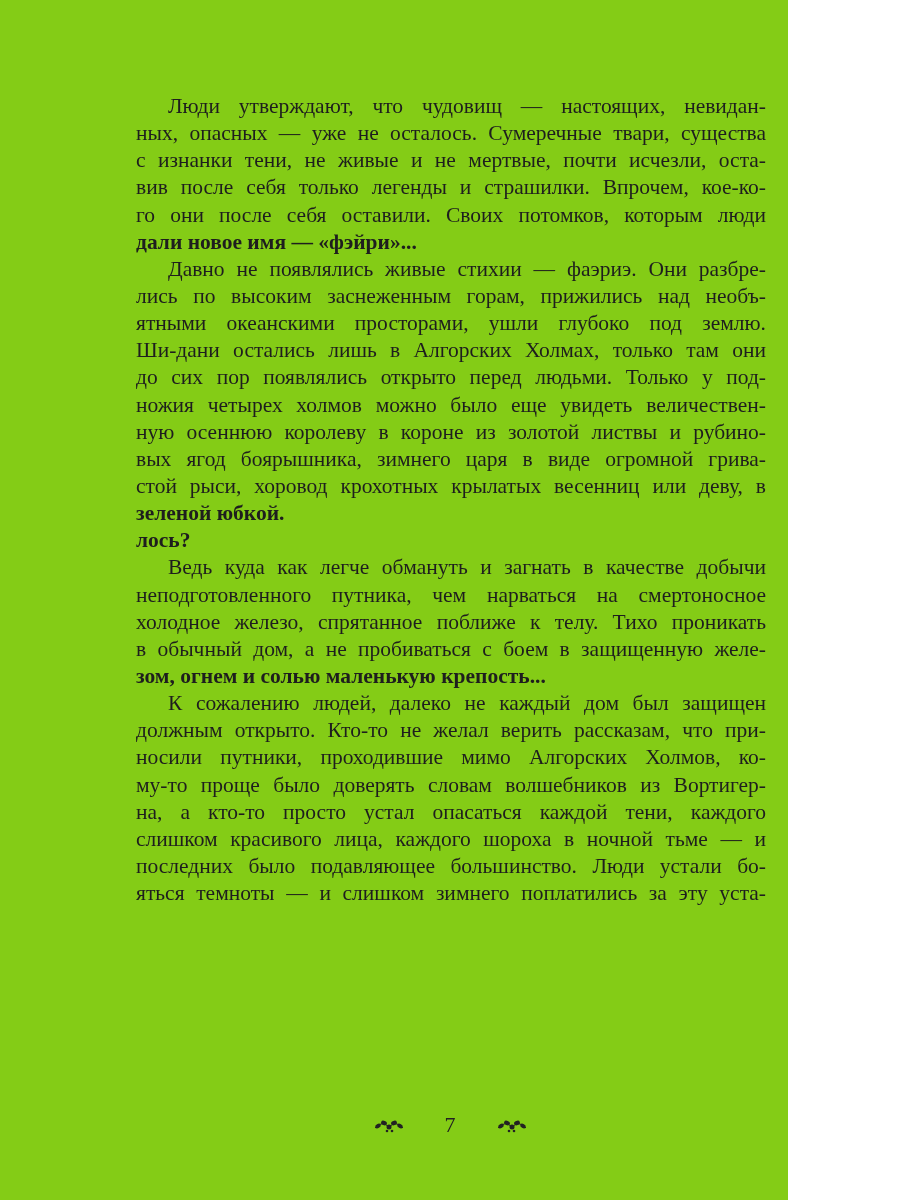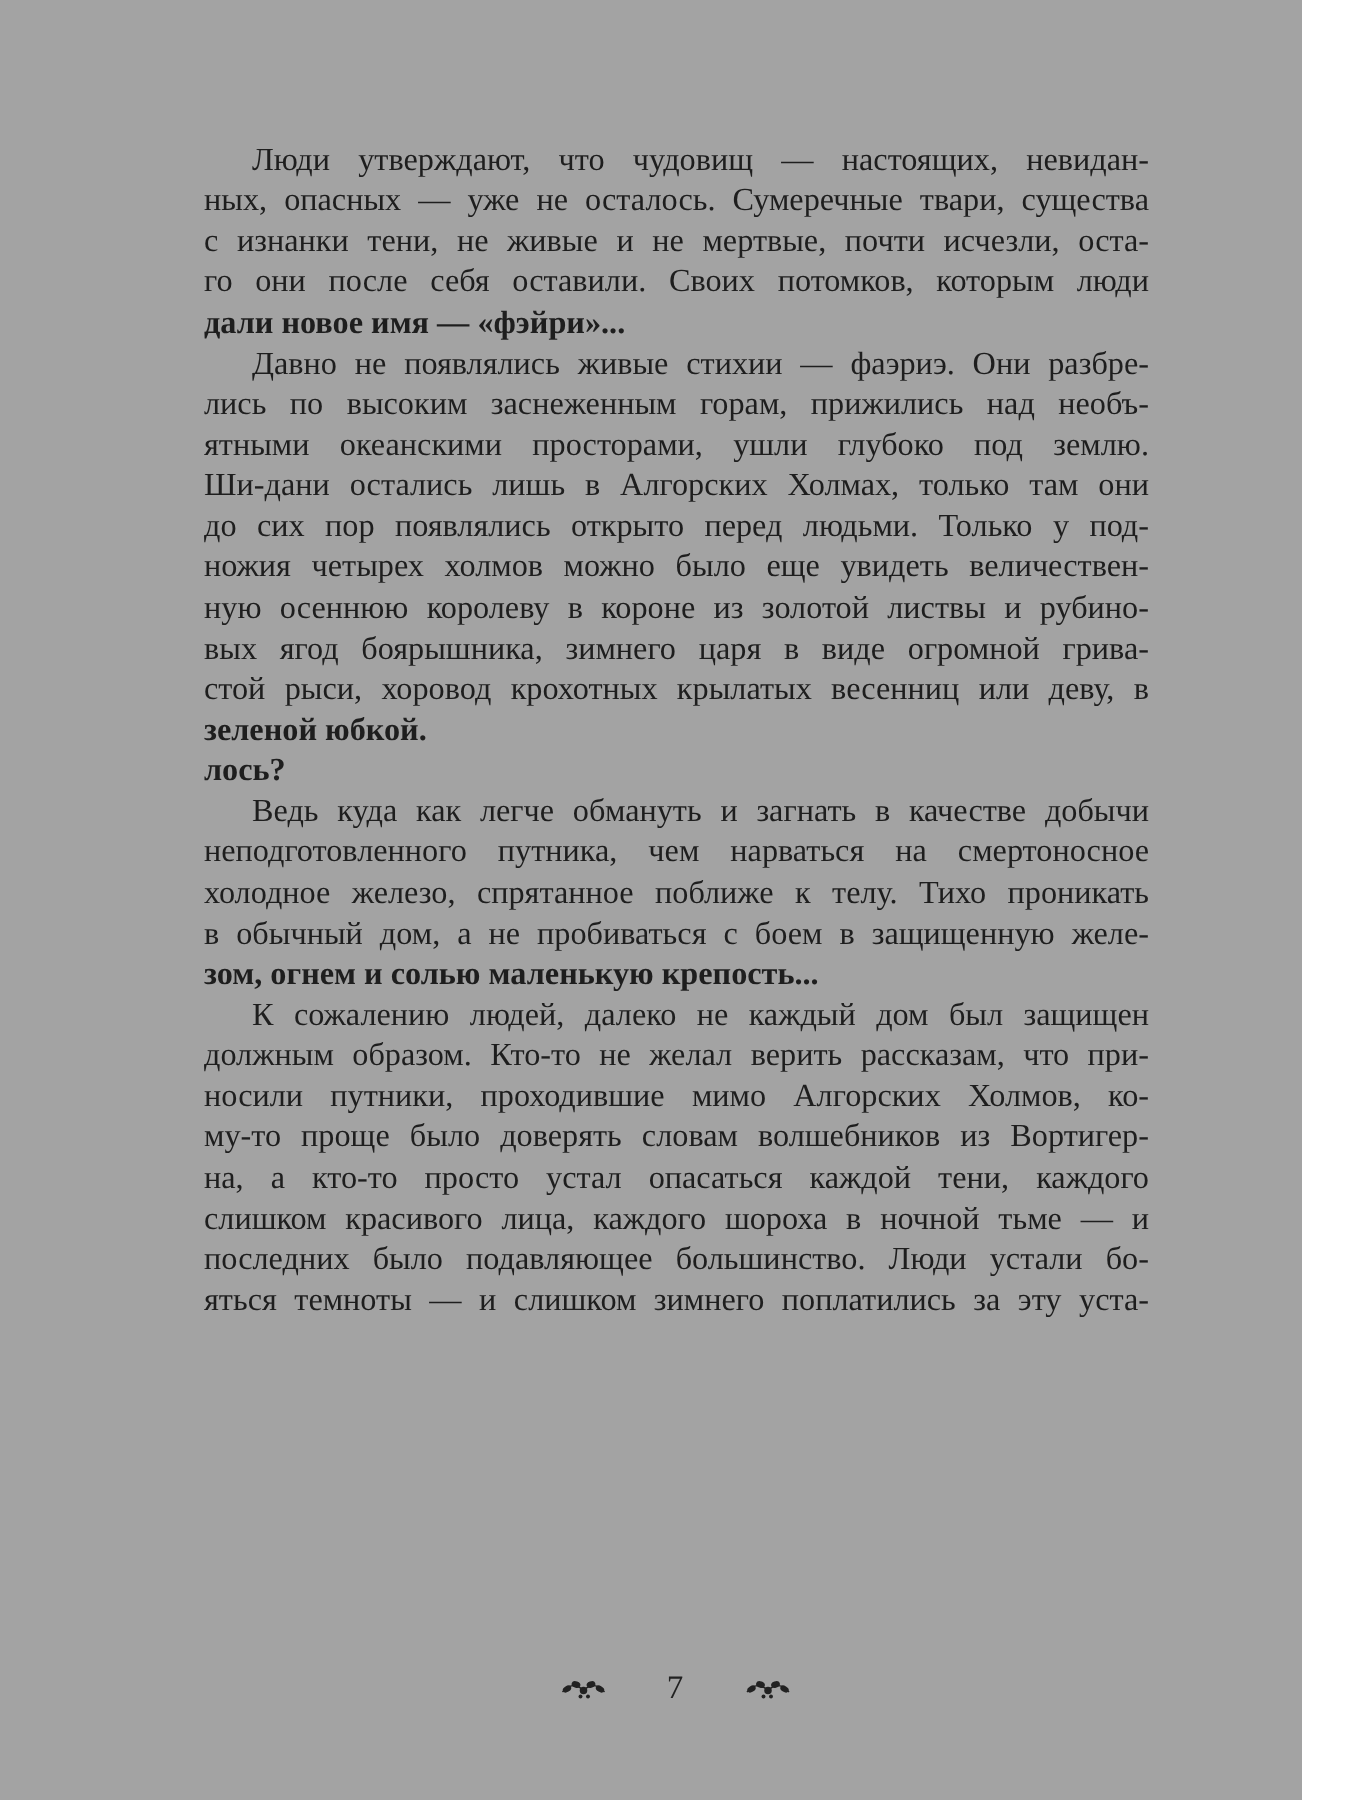--- a/index.html
+++ b/index.html
@@ -9,22 +9,22 @@
     }
     body {
       width: 900px;
       height: 1200px;
       position: relative;
       overflow: hidden;
     }
     .page {
       position: absolute;
       left: 0; top: 0;
-      width: 868px; height: 1200px;
-      background: #a3a3a3;
+      width: 788px; height: 1200px;
+      background: #84cc16;
     }
     .text-block {
       position: absolute;
       left: 136px;
       top: 93px;
       width: 630px;
       font-family: "Liberation Serif", "DejaVu Serif", serif;
       font-size: 21.5px;
       line-height: 27.15px;
       color: #1e1e1e;
@@ -64,20 +64,21 @@
   </style>
 </head>
 <body>
 
 <div class="page">
   <div class="text-block" id="text-block">
       <div>
         <span class="line indent">Люди утверждают, что чудовищ — настоящих, невидан-</span>
         <span class="line">ных, опасных — уже не осталось. Сумеречные твари, существа</span>
         <span class="line">с изнанки тени, не живые и не мертвые, почти исчезли, оста-</span>
+        <span class="line">вив после себя только легенды и страшилки. Впрочем, кое-ко-</span>
         <span class="line">го они после себя оставили. Своих потомков, которым люди</span>
         <span class="line last">дали новое имя — «фэйри»...</span>
       </div>
       <div>
         <span class="line indent">Давно не появлялись живые стихии — фаэриэ. Они разбре-</span>
         <span class="line">лись по высоким заснеженным горам, прижились над необъ-</span>
         <span class="line">ятными океанскими просторами, ушли глубоко под землю.</span>
         <span class="line">Ши-дани остались лишь в Алгорских Холмах, только там они</span>
         <span class="line">до сих пор появлялись открыто перед людьми. Только у под-</span>
         <span class="line">ножия четырех холмов можно было еще увидеть величествен-</span>
@@ -91,21 +92,21 @@
       </div>
       <div>
         <span class="line indent">Ведь куда как легче обмануть и загнать в качестве добычи</span>
         <span class="line">неподготовленного путника, чем нарваться на смертоносное</span>
         <span class="line">холодное железо, спрятанное поближе к телу. Тихо проникать</span>
         <span class="line">в обычный дом, а не пробиваться с боем в защищенную желе-</span>
         <span class="line last">зом, огнем и солью маленькую крепость...</span>
       </div>
       <div>
         <span class="line indent">К сожалению людей, далеко не каждый дом был защищен</span>
-        <span class="line">должным образом. Кто-то не желал верить рассказам, что при-</span>
+        <span class="line">должным открыто. Кто-то не желал верить рассказам, что при-</span>
         <span class="line">носили путники, проходившие мимо Алгорских Холмов, ко-</span>
         <span class="line">му-то проще было доверять словам волшебников из Вортигер-</span>
         <span class="line">на, а кто-то просто устал опасаться каждой тени, каждого</span>
         <span class="line">слишком красивого лица, каждого шороха в ночной тьме — и</span>
         <span class="line">последних было подавляющее большинство. Люди устали бо-</span>
         <span class="line">яться темноты — и слишком зимнего поплатились за эту уста-</span>
       </div>
     </div>
 
   <div class="footer">

